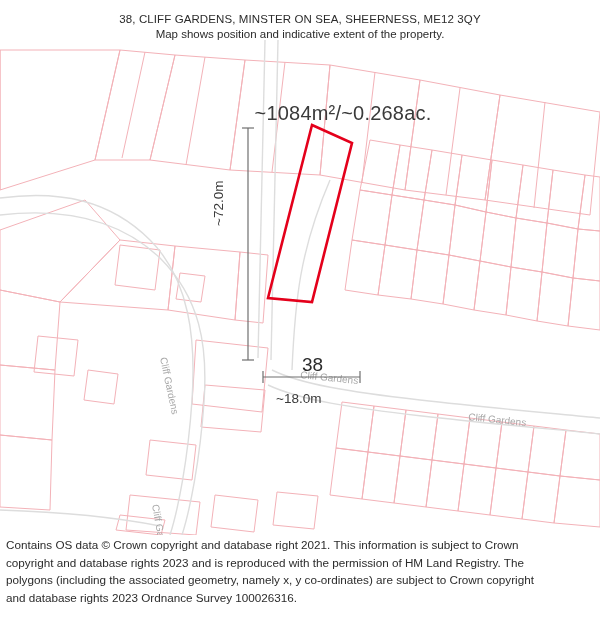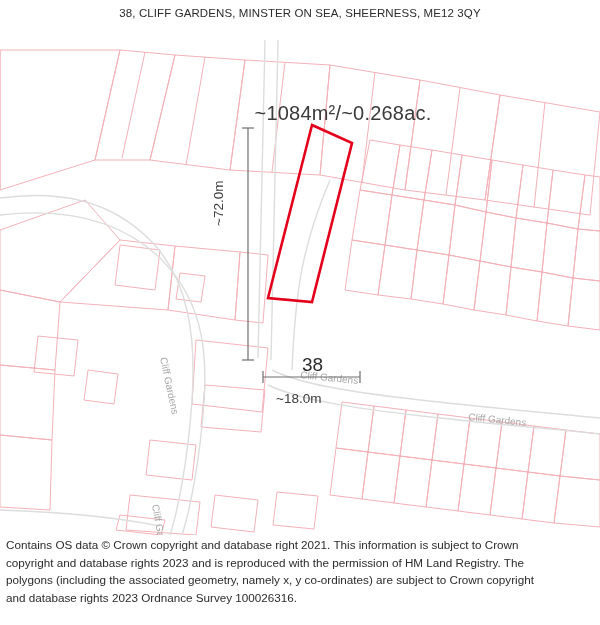--- a/index.html
+++ b/index.html
@@ -19,21 +19,21 @@
     width: 600px;
     height: 625px;
     position: relative;
   }
   .header {
     position: absolute;
     top: 0;
     left: 0;
     width: 600px;
     text-align: center;
-    padding-top: 6px;
+    padding-top: 12px;
     box-sizing: border-box;
   }
   .header .title {
     font-size: 11.5px;
     color: #2b2b2b;
     line-height: 15px;
     letter-spacing: 0.1px;
   }
   .header .subtitle {
     font-size: 11.5px;
@@ -101,20 +101,21 @@
     color: #2b2b2b;
   }
 </style>
 </head>
 <body>
 
 <div class="page">
 
   <div class="header">
     <div class="title">38, CLIFF GARDENS, MINSTER ON SEA, SHEERNESS, ME12 3QY</div>
+    <div class="subtitle">Map shows position and indicative extent of the property.</div>
   </div>
 
   <div class="map-wrap">
     <svg class="map-svg" width="600" height="495" viewBox="0 0 600 495" xmlns="http://www.w3.org/2000/svg">
 
       <g stroke="#f3b2b8" stroke-width="1" fill="none">
 
         <path d="M0 10 L120 10 L95 120 L0 150 Z"></path>
         <path d="M0 10 L0 150"></path>
         <path d="M120 10 L175 15 L150 120 L95 120 Z"></path>

